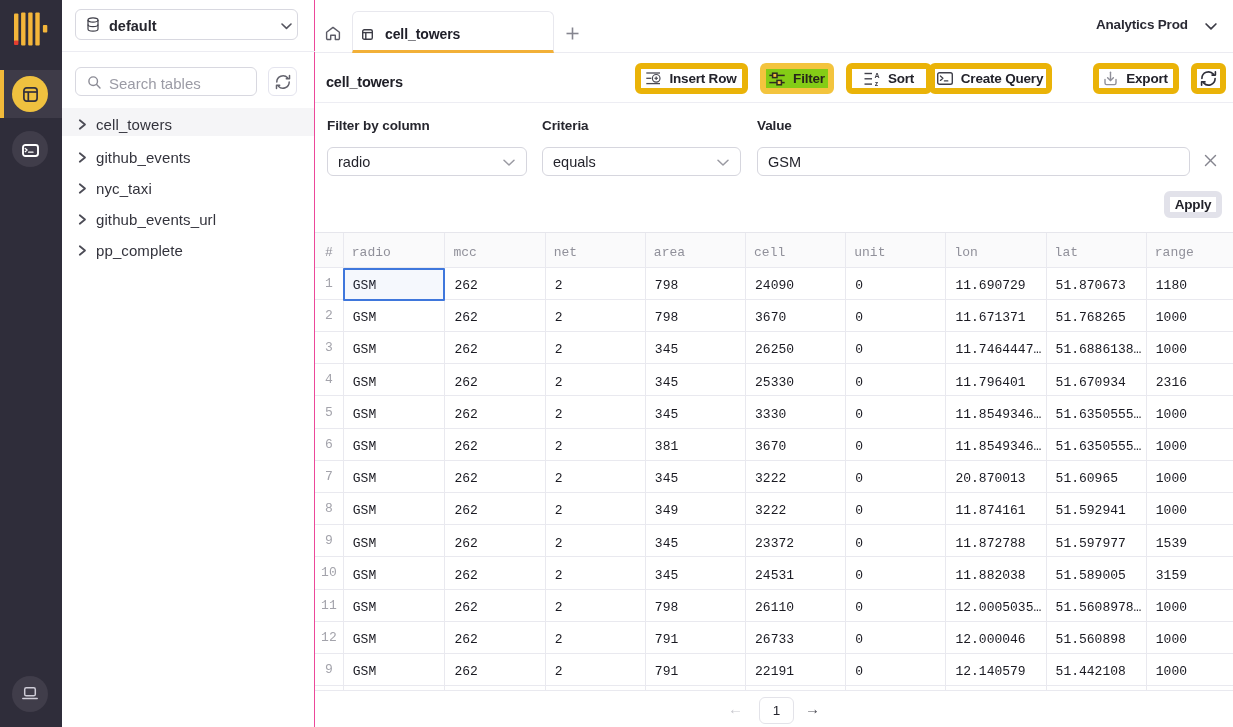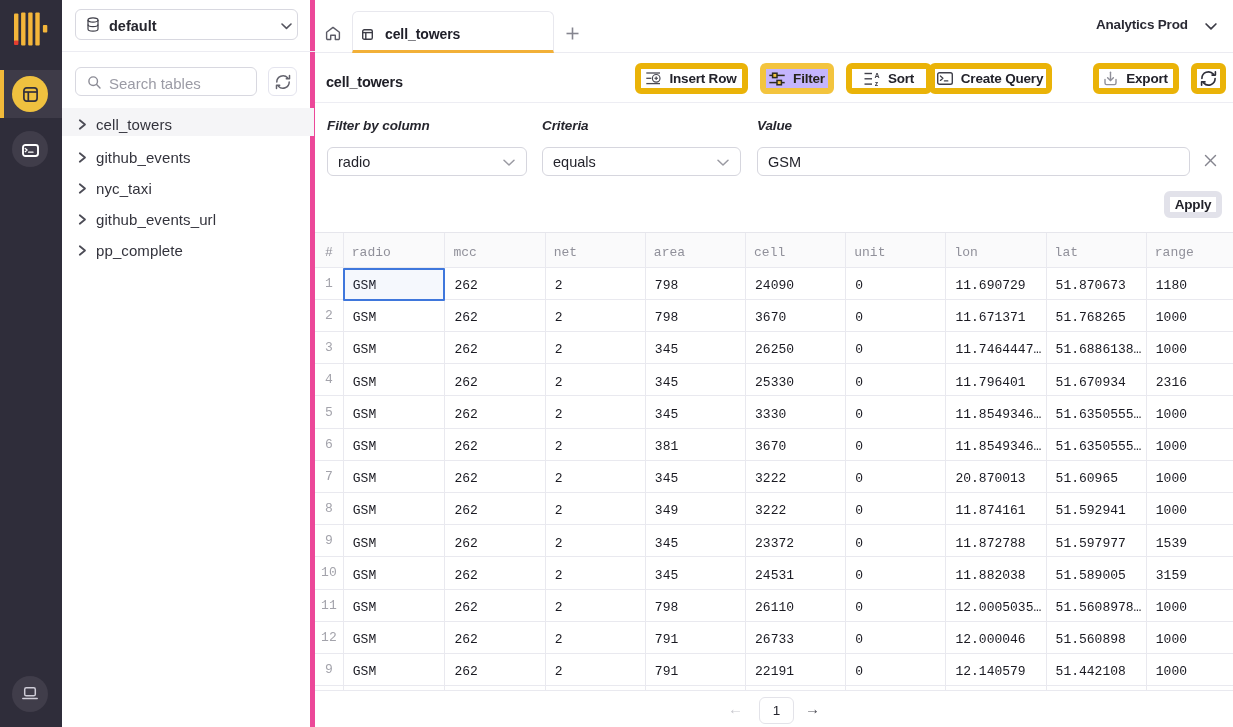--- a/index.html
+++ b/index.html
@@ -7,21 +7,21 @@
 .abs { position:absolute; }
 
 
 #sidebar { position:absolute; left:0; top:0; width:62px; height:727px; background:#2f2d3a; }
 #sbactive { position:absolute; left:0; top:70px; width:62px; height:48px; background:#3e3b48; }
 #sbbar { position:absolute; left:0; top:70px; width:3.5px; height:48px; background:#f2ba3a; }
 .sbcircle { position:absolute; left:12px; width:36px; height:36px; border-radius:50%; }
 
 
 #panel { position:absolute; left:62px; top:0; width:253px; height:727px; background:#fff;
-  border-right:5px solid #ec4899; }
+  border-right:1px solid #ec4899; }
 #dbsel { position:absolute; left:13px; top:9px; width:223px; height:31px; border:1px solid #d8d8e0;
   border-radius:6px; }
 #pdivider { position:absolute; left:0; top:51px; width:253px; height:1px; background:#ececf2; }
 #search { position:absolute; left:13px; top:67px; width:182px; height:29px; border:1px solid #d8d8e0;
   border-radius:6px; }
 #prefresh { position:absolute; left:206px; top:67px; width:29px; height:29px; border:1px solid #e4e4ee;
   border-radius:6px; }
 #plist { position:absolute; left:0; top:108px; width:252px; }
 .lrow { height:31px; padding-top:5px; display:flex; align-items:center; }
 .chev { margin-left:16px; }
@@ -32,21 +32,21 @@
 #tabbar { position:absolute; left:0; top:0; width:918px; height:53px; border-bottom:1px solid #ebebf1; }
 #tab { position:absolute; left:37px; top:11px; width:202px; height:42px; border:1px solid #e8e8ee;
   border-bottom:3px solid #f2b038; border-radius:6px 6px 0 0; background:#fff; }
 #toolbar { position:absolute; left:0; top:53px; width:918px; height:50px; border-bottom:1px solid #ededf3; }
 .btn { position:absolute; top:10px; height:31px; border:6px solid #eab308; border-radius:6px;
   background:#fff; display:flex; align-items:center; justify-content:center;
   font-size:13.5px; font-weight:700; color:#23232b; letter-spacing:-0.2px; }
 .btn svg { margin-right:8px; }
 
 
-.flabel { position:absolute; top:16px; font-size:13.5px; font-weight:700; color:#26262e; letter-spacing:-0.1px;font-style:italic; }
+.flabel { position:absolute; top:16px; font-size:13.5px; font-weight:700; color:#26262e; letter-spacing:-0.1px; }
 .fsel { position:absolute; top:45px; height:29px; border:1px solid #d6d6de; border-radius:6px;
   display:flex; align-items:center; font-size:14.5px; color:#24242c; }
 .fsel span { margin-left:10px; }
 .fsel svg { position:absolute; right:11px; top:11px; }
 
 
 #tblwrap { position:absolute; left:315px; top:232px; width:918px; height:459px; overflow:hidden;
   border-top:1px solid #e6e6ec; }
 #tbl { border-collapse:collapse; table-layout:fixed; width:930px;
   font-family:"Liberation Mono",monospace; font-size:13px; }
@@ -193,21 +193,21 @@
         <g stroke="#4a4a54" stroke-width="1.3" fill="none">
           <line x1="0.3" y1="1" x2="14" y2="1"></line>
           <line x1="0.3" y1="6.3" x2="5.3" y2="6.3"></line>
           <line x1="0.3" y1="11.6" x2="14" y2="11.6"></line>
         </g>
         <circle cx="10.2" cy="6.3" r="3.8" fill="#fff" stroke="#4a4a54" stroke-width="1.2"></circle>
         <line x1="10.2" y1="4.6" x2="10.2" y2="8" stroke="#4a4a54" stroke-width="1.2"></line>
         <line x1="8.5" y1="6.3" x2="11.9" y2="6.3" stroke="#4a4a54" stroke-width="1.2"></line>
       </svg>
       Insert Row</div>
-    <div class="btn" style="left:445px;width:74px;background:#c4b5fd;border-color:#f3c43e;color:#26231a">
+    <div class="btn" style="left:445px;width:74px;background:#84cc16;border-color:#f3c43e;color:#26231a">
       <svg width="16" height="14" viewBox="0 0 16 14">
         <g stroke="#2e2b20" stroke-width="1.5" fill="none">
           <line x1="0.3" y1="3.4" x2="15.7" y2="3.4"></line>
           <line x1="0.3" y1="10.6" x2="15.7" y2="10.6"></line>
           <rect x="3.6" y="1.2" width="4.4" height="4.4" fill="#f3c43e"></rect>
           <rect x="8" y="8.4" width="4.4" height="4.4" fill="#f3c43e"></rect>
         </g>
       </svg>
       Filter</div>
     <div class="btn" style="left:531px;width:86px">

